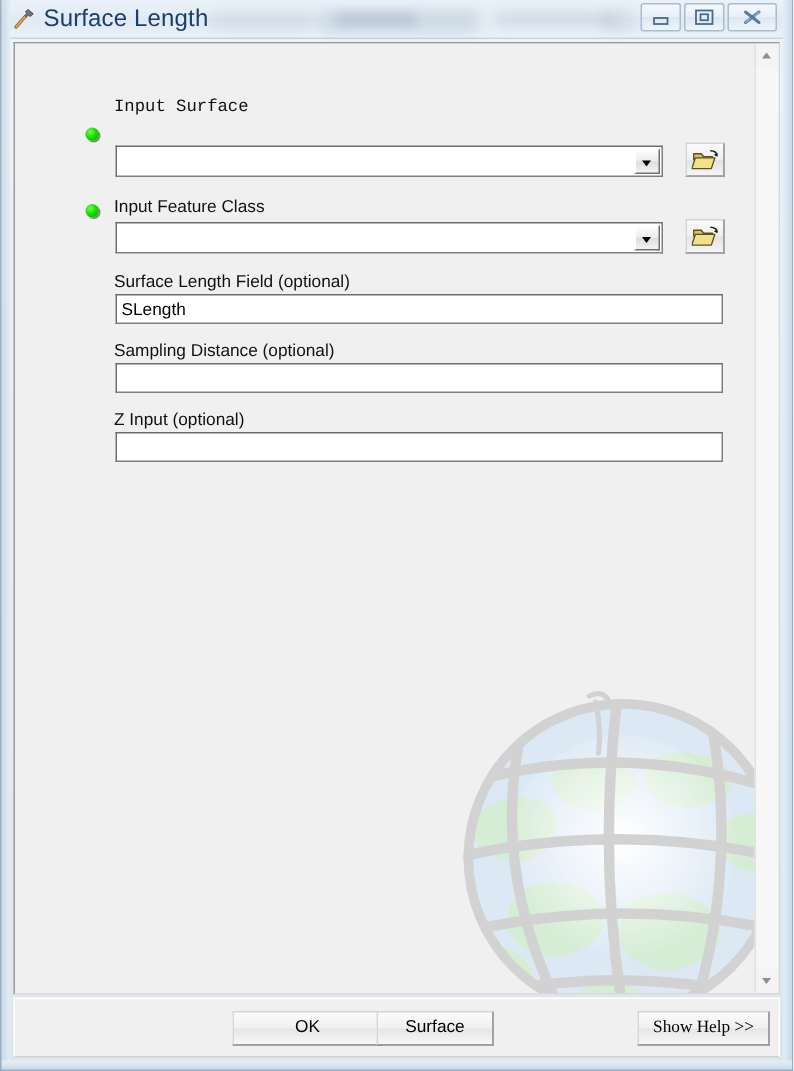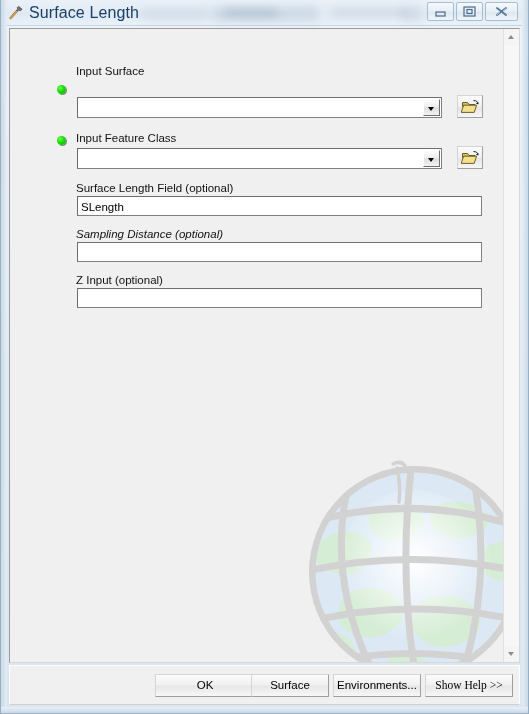--- a/index.html
+++ b/index.html
@@ -369,21 +369,21 @@
         </g>
 
         <g fill="none" stroke="#d2d2d2" stroke-width="3.5" stroke-linecap="round">
           <path d="M97 14 q4 18 2 34"></path>
           <path d="M93 10 q8 -4 12 2"></path>
         </g>
       </svg>
 
       <div class="row">
         <span class="dot" style="left:47px; top:56px;"></span>
-        <span class="lbl" style="left:66px; top:36px;">Input Surface</span>
+        <span class="lbl" style="left:66px; top:36px;font-family:Liberation Mono, monospace;">Input Surface</span>
         <div class="combo" style="left:67px; top:68px; width:365px;">
           <div class="arrowbtn">
               <i></i>
             </div>
         </div>
         <div class="browse" style="left:447px; top:66px;">
           <svg width="19" height="16" viewBox="0 0 19 16">
             <path d="M1.5 3.5 h5 l1.6 2 h5.9 v2 h-12.5 Z" fill="#d9c35a" stroke="#5c5020" stroke-width=".9" stroke-linejoin="round"></path>
             <path d="M2.6 6.2 h13.0 l-2.4 7.2 h-13.0 Z" fill="#f2e08a" stroke="#5c5020" stroke-width=".9" stroke-linejoin="round"></path>
             <path d="M12.5 1.5 q4.4 .2 4.6 3.3" fill="none" stroke="#202020" stroke-width="1"></path>
@@ -409,21 +409,21 @@
           </svg>
         </div>
       </div>
 
       <div class="row">
         <span class="lbl" style="left:66px; top:153px;">Surface Length Field (optional)</span>
         <div class="txt" style="left:67px; top:167px; width:405px;">SLength</div>
       </div>
 
       <div class="row">
-        <span class="lbl" style="left:66px; top:199px;font-style:italic;">Sampling Distance (optional)</span>
+        <span class="lbl" style="left:66px; top:199px;">Sampling Distance (optional)</span>
         <div class="txt" style="left:67px; top:213px; width:405px;"></div>
       </div>
 
       <div class="row">
         <span class="lbl" style="left:66px; top:245px;">Z Input (optional)</span>
         <div class="txt" style="left:67px; top:259px; width:405px;"></div>
       </div>
 
     </div>
 
@@ -434,21 +434,20 @@
         </div>
       <div class="sb-arrow sb-down">
           <i></i>
         </div>
     </div>
   </div>
 
   <div id="buttonbar">
     <div class="dlgbtn" style="left:145px; width:100px;">OK</div>
     <div class="dlgbtn" style="left:241px; width:78px;">Surface</div>
-    <div class="dlgbtn" style="left:323px; width:88px;">Environments...</div>
     <div class="dlgbtn" style="left:415px; width:88px;font-family:Liberation Serif, serif;">Show Help &gt;&gt;</div>
   </div>
 
   <div class="frame-edge frame-inner-l"></div>
   <div class="frame-edge frame-inner-r"></div>
   <div class="frame-edge frame-inner-b"></div>
   <div class="frame-edge frame-left"></div>
   <div class="frame-edge frame-right"></div>
   <div class="frame-edge frame-bottom"></div>
 

